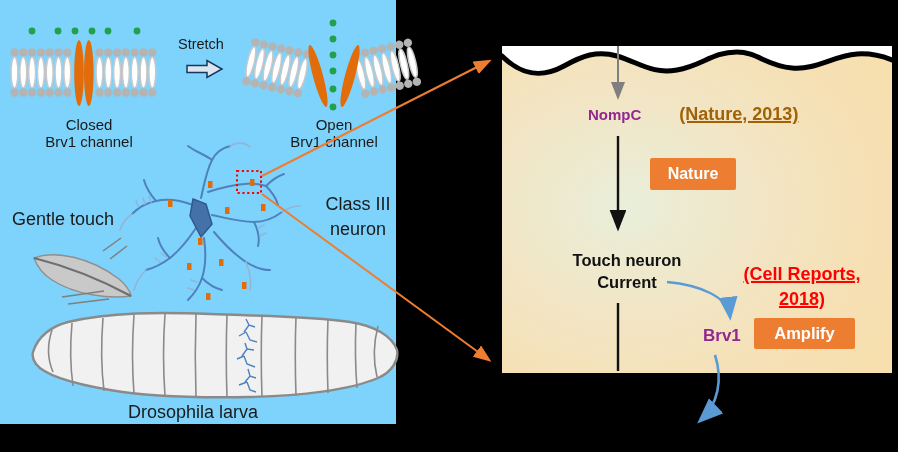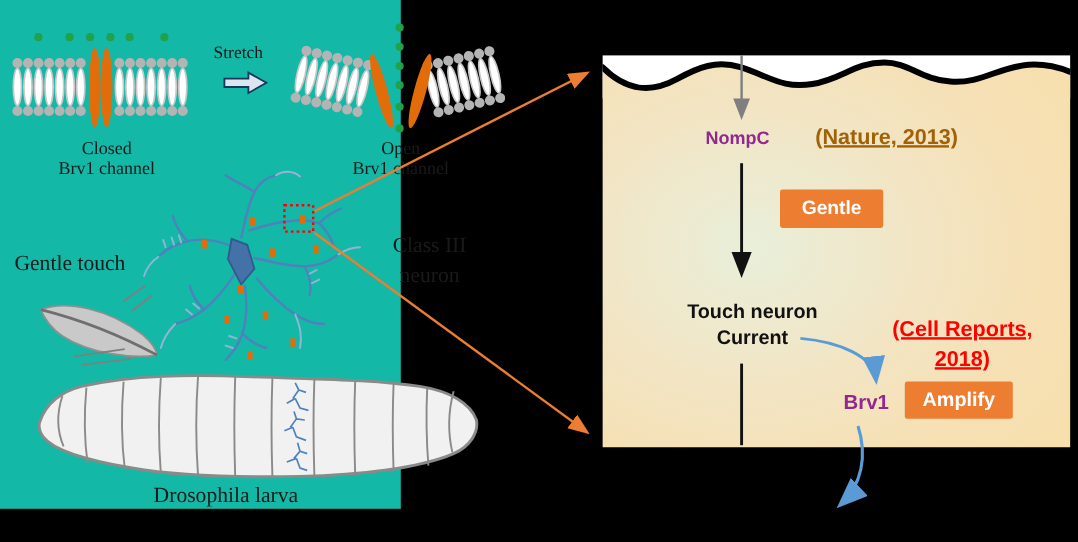--- a/index.html
+++ b/index.html
@@ -1,39 +1,39 @@
 <!DOCTYPE html>
 <html><head>
 <meta charset="utf-8">
 <style>
   html,body{margin:0;padding:0;background:#000;}
   #canvas{position:relative;width:898px;height:452px;background:#000;overflow:hidden;
           font-family:"Liberation Sans",sans-serif;}
   
-  #left-panel{position:absolute;left:0;top:0;width:334px;height:424px;background:#14b8a6;font-family:Liberation Serif, serif;}
+  #left-panel{position:absolute;left:0;top:0;width:396px;height:424px;background:#7dd3fc;}
   .lbl{position:absolute;color:#1a1a1a;white-space:pre-line;}
   .center{text-align:center;}
   #stretch-label{left:178px;top:36px;width:66px;font-size:14.5px;}
   #closed-label{left:37px;top:116px;width:104px;font-size:15px;line-height:17px;}
   #open-label{left:282px;top:116px;width:104px;font-size:15px;line-height:17px;}
   #gentle-touch-label{left:12px;top:209px;font-size:18px;}
   #class-iii-label{left:308px;top:192px;width:100px;font-size:18px;line-height:25px;}
   #larva-label{left:128px;top:402px;font-size:18px;}
   
   #pathway-box{position:absolute;left:502px;top:46px;width:390px;height:327px;}
   #pathway-box svg.bg{position:absolute;left:0;top:0;}
   .p-lbl{position:absolute;white-space:pre-line;font-weight:bold;}
   #nompc-row{left:86px;top:58px;display:flex;align-items:baseline;}
   #nompc-label{color:#92278F;font-size:15px;font-weight:bold;}
   #nature-cite{color:#a16207;font-size:18px;font-weight:bold;text-decoration:underline;
                text-decoration-thickness:2px;margin-left:2px;}
   .orange-chip{position:absolute;background:#ED7D31;color:#fff;font-weight:bold;
                display:flex;align-items:center;justify-content:center;border-radius:2px;}
   #gating-chip{left:148px;top:112px;width:86px;height:32px;font-size:16px;}
-  #amplify-chip{left:252px;top:272px;width:90px;height:31px;font-size:16.5px;}
+  #amplify-chip{left:252px;top:272px;width:101px;height:31px;font-size:16.5px;}
   #touch-current-label{left:58px;top:203px;width:134px;font-size:16.5px;color:#111;
                        line-height:22px;text-align:center;}
   #cell-cite{left:228px;top:216px;width:144px;font-size:18px;color:#FF0000;text-align:center;
              line-height:25px;text-decoration:underline;text-decoration-thickness:2px;}
   #brv1-label{left:201px;top:280px;font-size:17px;color:#92278F;}
   
   svg.overlay{position:absolute;left:0;top:0;pointer-events:none;}
 </style>
 </head>
 <body>
@@ -215,21 +215,21 @@
       </defs>
       <rect x="0" y="0" width="390" height="36" fill="#ffffff"></rect>
       <path d="M0,10 C20,30 40,32 62,20 C80,10 95,4 115,10 C140,18 150,28 175,24 C200,20 210,6 235,6 C255,6 265,20 290,22 C315,24 330,10 355,8 C370,7 380,10 390,14 L390,327 L0,327 Z" fill="url(#boxbg)"></path>
       <path d="M0,10 C20,30 40,32 62,20 C80,10 95,4 115,10 C140,18 150,28 175,24 C200,20 210,6 235,6 C255,6 265,20 290,22 C315,24 330,10 355,8 C370,7 380,10 390,14" fill="none" stroke="#000000" stroke-width="5" stroke-linecap="round"></path>
     </svg>
 
     <div class="p-lbl" id="nompc-row" style="position:absolute;gap:36px;">
       <span id="nompc-label">NompC</span>
       <span id="nature-cite">(Nature, 2013)</span>
     </div>
-    <div class="orange-chip" id="gating-chip">Gentle</div>
+    <div class="orange-chip" id="gating-chip">Nature</div>
     <div class="p-lbl" id="touch-current-label">Touch neuron
 Current</div>
     <div class="p-lbl" id="cell-cite">(Cell Reports,
 2018)</div>
     <div class="p-lbl" id="brv1-label">Brv1</div>
     <div class="orange-chip" id="amplify-chip">Amplify</div>
   </div>
 
   <svg class="overlay" width="898" height="452">
     <defs>

